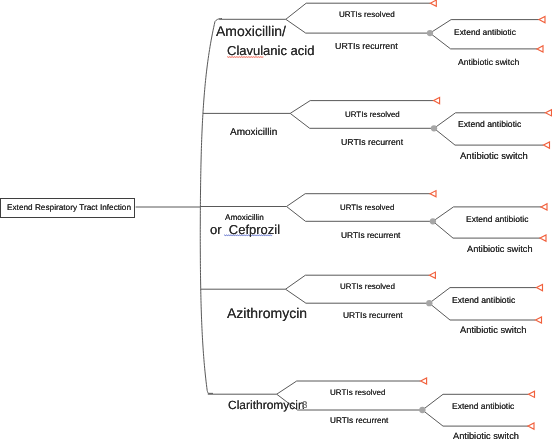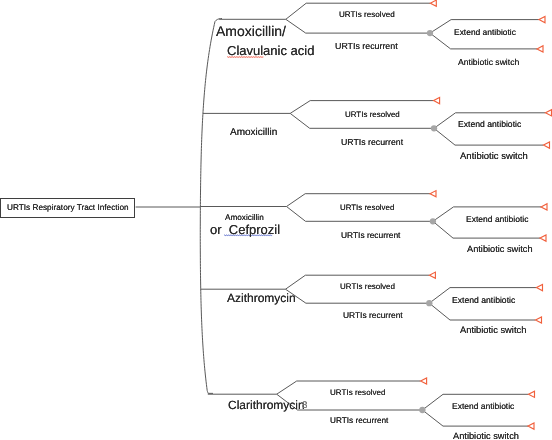--- a/index.html
+++ b/index.html
@@ -71,40 +71,40 @@
  <path class="tri" d="M 536.50 287.60 L 542.50 284.50 L 542.50 290.70 Z"></path>
  <path class="tri" d="M 535.50 320.00 L 541.50 316.90 L 541.50 323.10 Z"></path>
  <path class="tri" d="M 420.60 381.00 L 426.60 377.90 L 426.60 384.10 Z"></path>
  <path class="tri" d="M 528.50 394.30 L 534.50 391.20 L 534.50 397.40 Z"></path>
  <path class="tri" d="M 528.00 426.10 L 534.00 423.00 L 534.00 429.20 Z"></path>
  <path d="M 227.20 57.05 Q 227.63 56.53 228.06 57.05 Q 228.49 57.57 228.92 57.05 Q 229.35 56.53 229.78 57.05 Q 230.21 57.57 230.64 57.05 Q 231.07 56.53 231.50 57.05 Q 231.93 57.57 232.36 57.05 Q 232.79 56.53 233.22 57.05 Q 233.65 57.57 234.08 57.05 Q 234.51 56.53 234.94 57.05 Q 235.37 57.57 235.80 57.05 Q 236.23 56.53 236.66 57.05 Q 237.09 57.57 237.52 57.05 Q 237.95 56.53 238.38 57.05 Q 238.81 57.57 239.24 57.05 Q 239.67 56.53 240.10 57.05 Q 240.53 57.57 240.96 57.05 Q 241.39 56.53 241.82 57.05 Q 242.25 57.57 242.68 57.05 Q 243.11 56.53 243.54 57.05 Q 243.97 57.57 244.40 57.05 Q 244.83 56.53 245.26 57.05 Q 245.69 57.57 246.12 57.05 Q 246.55 56.53 246.98 57.05 Q 247.41 57.57 247.84 57.05 Q 248.27 56.53 248.70 57.05 Q 249.13 57.57 249.56 57.05 Q 249.99 56.53 250.42 57.05 Q 250.85 57.57 251.28 57.05 Q 251.71 56.53 252.14 57.05 Q 252.57 57.57 253.00 57.05 Q 253.43 56.53 253.86 57.05 Q 254.29 57.57 254.72 57.05 Q 255.15 56.53 255.58 57.05 Q 256.01 57.57 256.44 57.05 Q 256.87 56.53 257.30 57.05 Q 257.73 57.57 258.16 57.05 Q 258.59 56.53 259.02 57.05 Q 259.45 57.57 259.88 57.05 Q 260.31 56.53 260.74 57.05 Q 261.17 57.57 261.60 57.05 Q 262.03 56.53 262.46 57.05 Q 262.89 57.57 263.32 57.05" fill="none" stroke="#f0402a" stroke-width="0.9"></path>
  <path d="M 224.10 235.30 Q 224.56 234.78 225.03 235.30 Q 225.49 235.82 225.95 235.30 Q 226.41 234.78 226.88 235.30 Q 227.34 235.82 227.80 235.30 Q 228.26 234.78 228.72 235.30 Q 229.19 235.82 229.65 235.30 Q 230.11 234.78 230.57 235.30 Q 231.04 235.82 231.50 235.30 Q 231.96 234.78 232.42 235.30 Q 232.89 235.82 233.35 235.30 Q 233.81 234.78 234.27 235.30 Q 234.74 235.82 235.20 235.30 Q 235.66 234.78 236.12 235.30 Q 236.59 235.82 237.05 235.30 Q 237.51 234.78 237.97 235.30 Q 238.44 235.82 238.90 235.30 Q 239.36 234.78 239.82 235.30 Q 240.29 235.82 240.75 235.30 Q 241.21 234.78 241.67 235.30 Q 242.14 235.82 242.60 235.30 Q 243.06 234.78 243.52 235.30 Q 243.99 235.82 244.45 235.30 Q 244.91 234.78 245.37 235.30 Q 245.84 235.82 246.30 235.30 Q 246.76 234.78 247.22 235.30 Q 247.69 235.82 248.15 235.30 Q 248.61 234.78 249.07 235.30 Q 249.54 235.82 250.00 235.30 Q 250.46 234.78 250.92 235.30 Q 251.39 235.82 251.85 235.30 Q 252.31 234.78 252.77 235.30 Q 253.24 235.82 253.70 235.30 Q 254.16 234.78 254.62 235.30 Q 255.09 235.82 255.55 235.30 Q 256.01 234.78 256.47 235.30 Q 256.94 235.82 257.40 235.30 Q 257.86 234.78 258.32 235.30 Q 258.79 235.82 259.25 235.30 Q 259.71 234.78 260.17 235.30 Q 260.64 235.82 261.10 235.30 Q 261.56 234.78 262.02 235.30 Q 262.49 235.82 262.95 235.30 Q 263.41 234.78 263.88 235.30 Q 264.34 235.82 264.80 235.30 Q 265.26 234.78 265.73 235.30 Q 266.19 235.82 266.65 235.30 Q 267.11 234.78 267.58 235.30 Q 268.04 235.82 268.50 235.30 Q 268.96 234.78 269.43 235.30 Q 269.89 235.82 270.35 235.30 Q 270.81 234.78 271.28 235.30 Q 271.74 235.82 272.20 235.30" fill="none" stroke="#4257c4" stroke-width="0.9"></path>
  </svg>
 
  <div id="rootbox"></div>
- <div class="tx" id="rootlabel" style="left:7.0px;top:212.31px;font-size:8.240px">URTIs Respiratory Tract Infection</div>
+ <div class="tx" id="rootlabel" style="left:7.0px;top:212.31px;font-size:8.240px">Extend Respiratory Tract Infection</div>
 
  <div class="tx" style="left:216px;top:37.97px;font-size:14px;letter-spacing:0.000px">Amoxicillin/</div>
  <div class="tx" style="left:227.00px;top:57.34px;font-size:13px;letter-spacing:0.000px">Clavulanic acid</div>
  <div class="tx" style="left:338.80px;top:19.28px;font-size:8.122px;letter-spacing:0.000px">URTIs resolved</div>
  <div class="tx" style="left:335.40px;top:51.05px;font-size:8.841px;letter-spacing:0.000px">URTIs recurrent</div>
  <div class="tx" style="left:453.60px;top:35.76px;font-size:8.449px;letter-spacing:0.000px">Extend antibiotic</div>
  <div class="tx" style="left:457.70px;top:66.60px;font-size:8.615px;letter-spacing:0.000px">Antibiotic switch</div>
  <div class="tx" style="left:229.50px;top:138px;font-size:10px;letter-spacing:0.000px">Amoxicillin</div>
  <div class="tx" style="left:344.80px;top:118.55px;font-size:7.972px;letter-spacing:0.000px">URTIs resolved</div>
  <div class="tx" style="left:341.30px;top:147.13px;font-size:8.754px;letter-spacing:0.000px">URTIs recurrent</div>
  <div class="tx" style="left:457.90px;top:128.60px;font-size:8.631px;letter-spacing:0.000px">Extend antibiotic</div>
  <div class="tx" style="left:460.10px;top:161.61px;font-size:9.527px;letter-spacing:0.000px">Antibiotic switch</div>
  <div class="tx" style="left:224.90px;top:222.31px;font-size:8.217px;letter-spacing:0.000px">Amoxicillin</div>
  <div class="tx" style="left:210px;top:236.04px;font-size:13px;letter-spacing:0.000px">or  Cefprozil</div>
  <div class="tx" style="left:339.60px;top:211.74px;font-size:7.927px;letter-spacing:0.000px">URTIs resolved</div>
  <div class="tx" style="left:341.40px;top:238.95px;font-size:8.391px;letter-spacing:0.000px">URTIs recurrent</div>
  <div class="tx" style="left:466.00px;top:223.88px;font-size:8.533px;letter-spacing:0.000px">Extend antibiotic</div>
  <div class="tx" style="left:467.40px;top:254.24px;font-size:9.223px;letter-spacing:0.000px">Antibiotic switch</div>
- <div class="tx" style="left:226.60px;top:304px;font-size:12px;letter-spacing:0.000px">Azithromycin</div>
+ <div class="tx" style="left:226.60px;top:320px;font-size:14px;letter-spacing:0.000px">Azithromycin</div>
  <div class="tx" style="left:339.60px;top:290.66px;font-size:8.002px;letter-spacing:0.000px">URTIs resolved</div>
  <div class="tx" style="left:342.60px;top:318.85px;font-size:8.420px;letter-spacing:0.000px">URTIs recurrent</div>
  <div class="tx" style="left:452.40px;top:305.21px;font-size:8.645px;letter-spacing:0.000px">Extend antibiotic</div>
  <div class="tx" style="left:459.80px;top:335.47px;font-size:9.338px;letter-spacing:0.000px">Antibiotic switch</div>
  <div class="tx" style="left:227.80px;top:410.86px;font-size:12px;letter-spacing:0.000px">Clarithromycin</div>
  <div class="tx" style="left:329.50px;top:397.37px;font-size:8.077px;letter-spacing:0.000px">URTIs resolved</div>
  <div class="tx" style="left:330.20px;top:425.31px;font-size:8.231px;letter-spacing:0.000px">URTIs recurrent</div>
  <div class="tx" style="left:451.70px;top:410.17px;font-size:8.505px;letter-spacing:0.000px">Extend antibiotic</div>
  <div class="tx" style="left:453.40px;top:440.85px;font-size:9.281px;letter-spacing:0.000px">Antibiotic switch</div>
 

